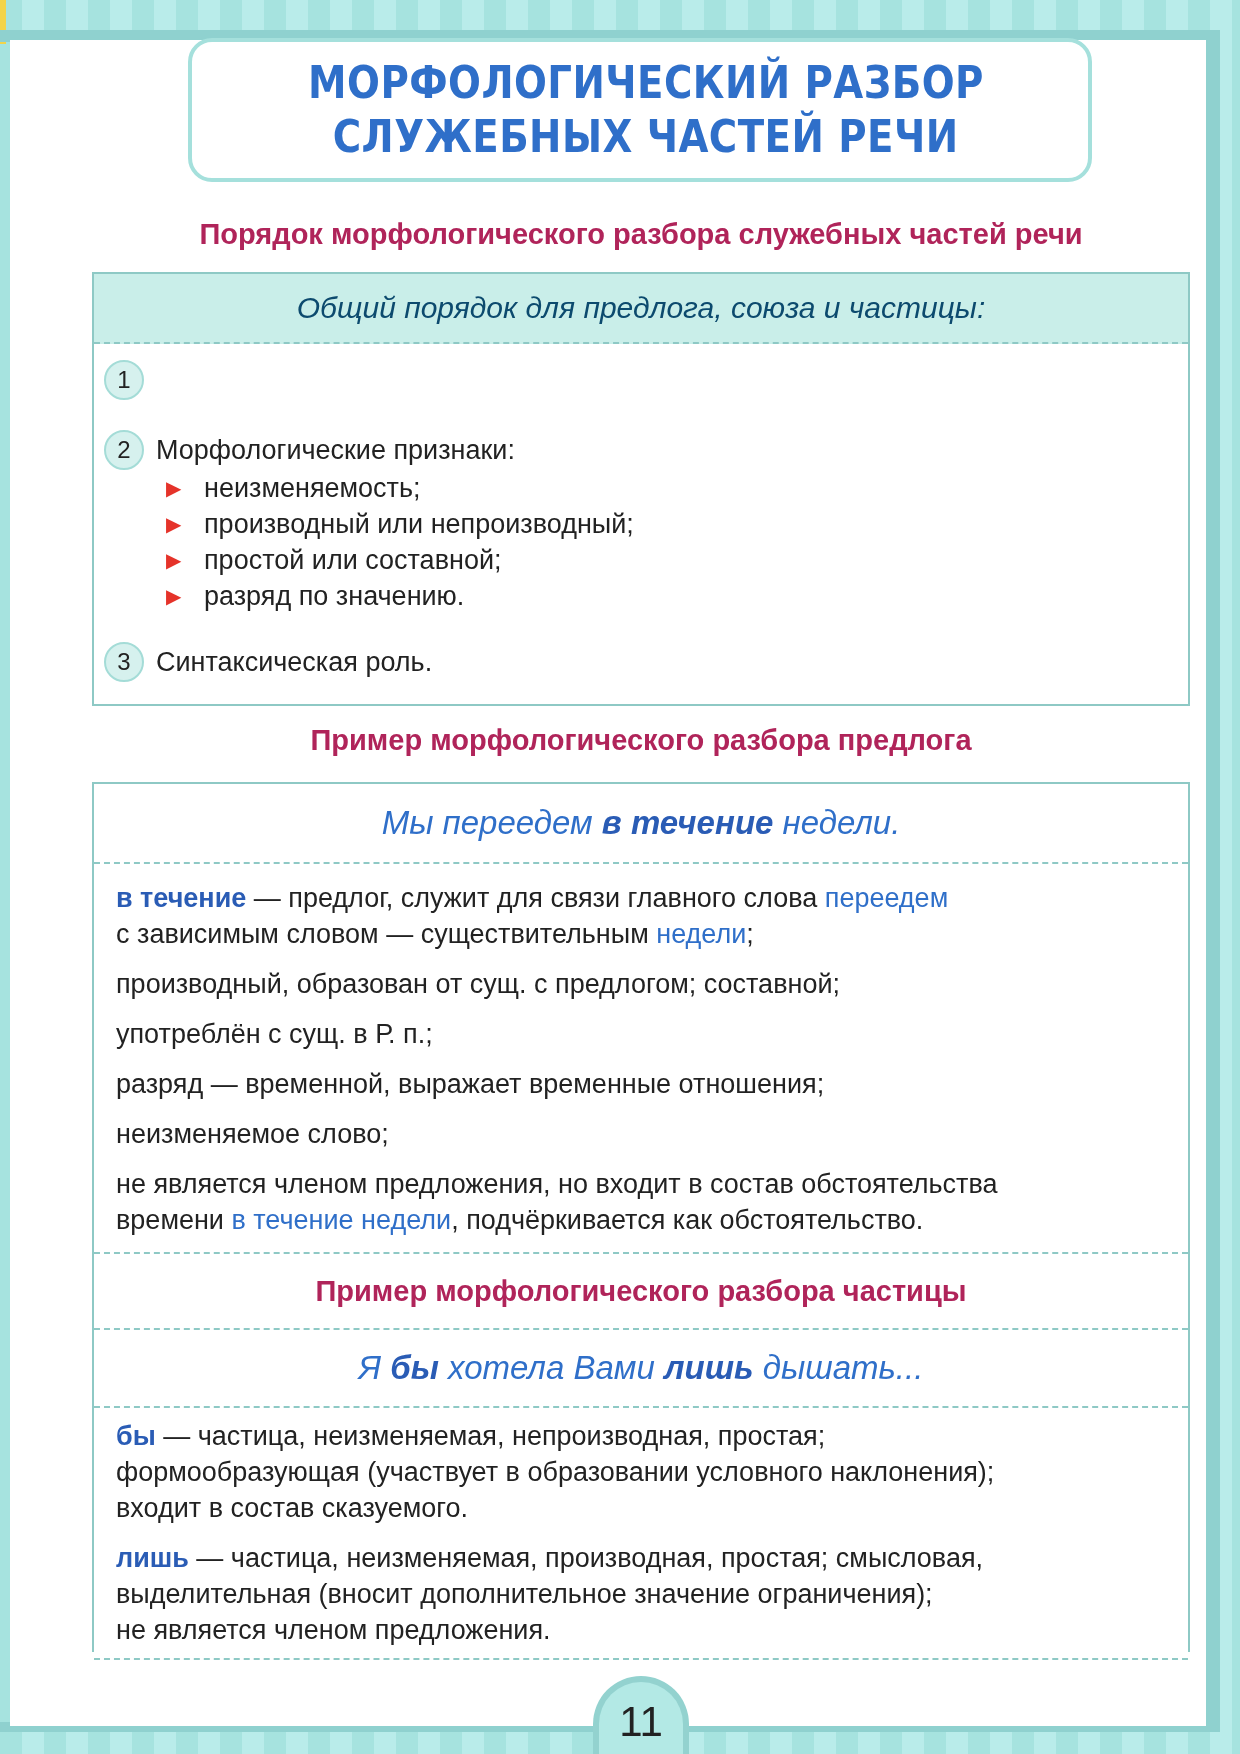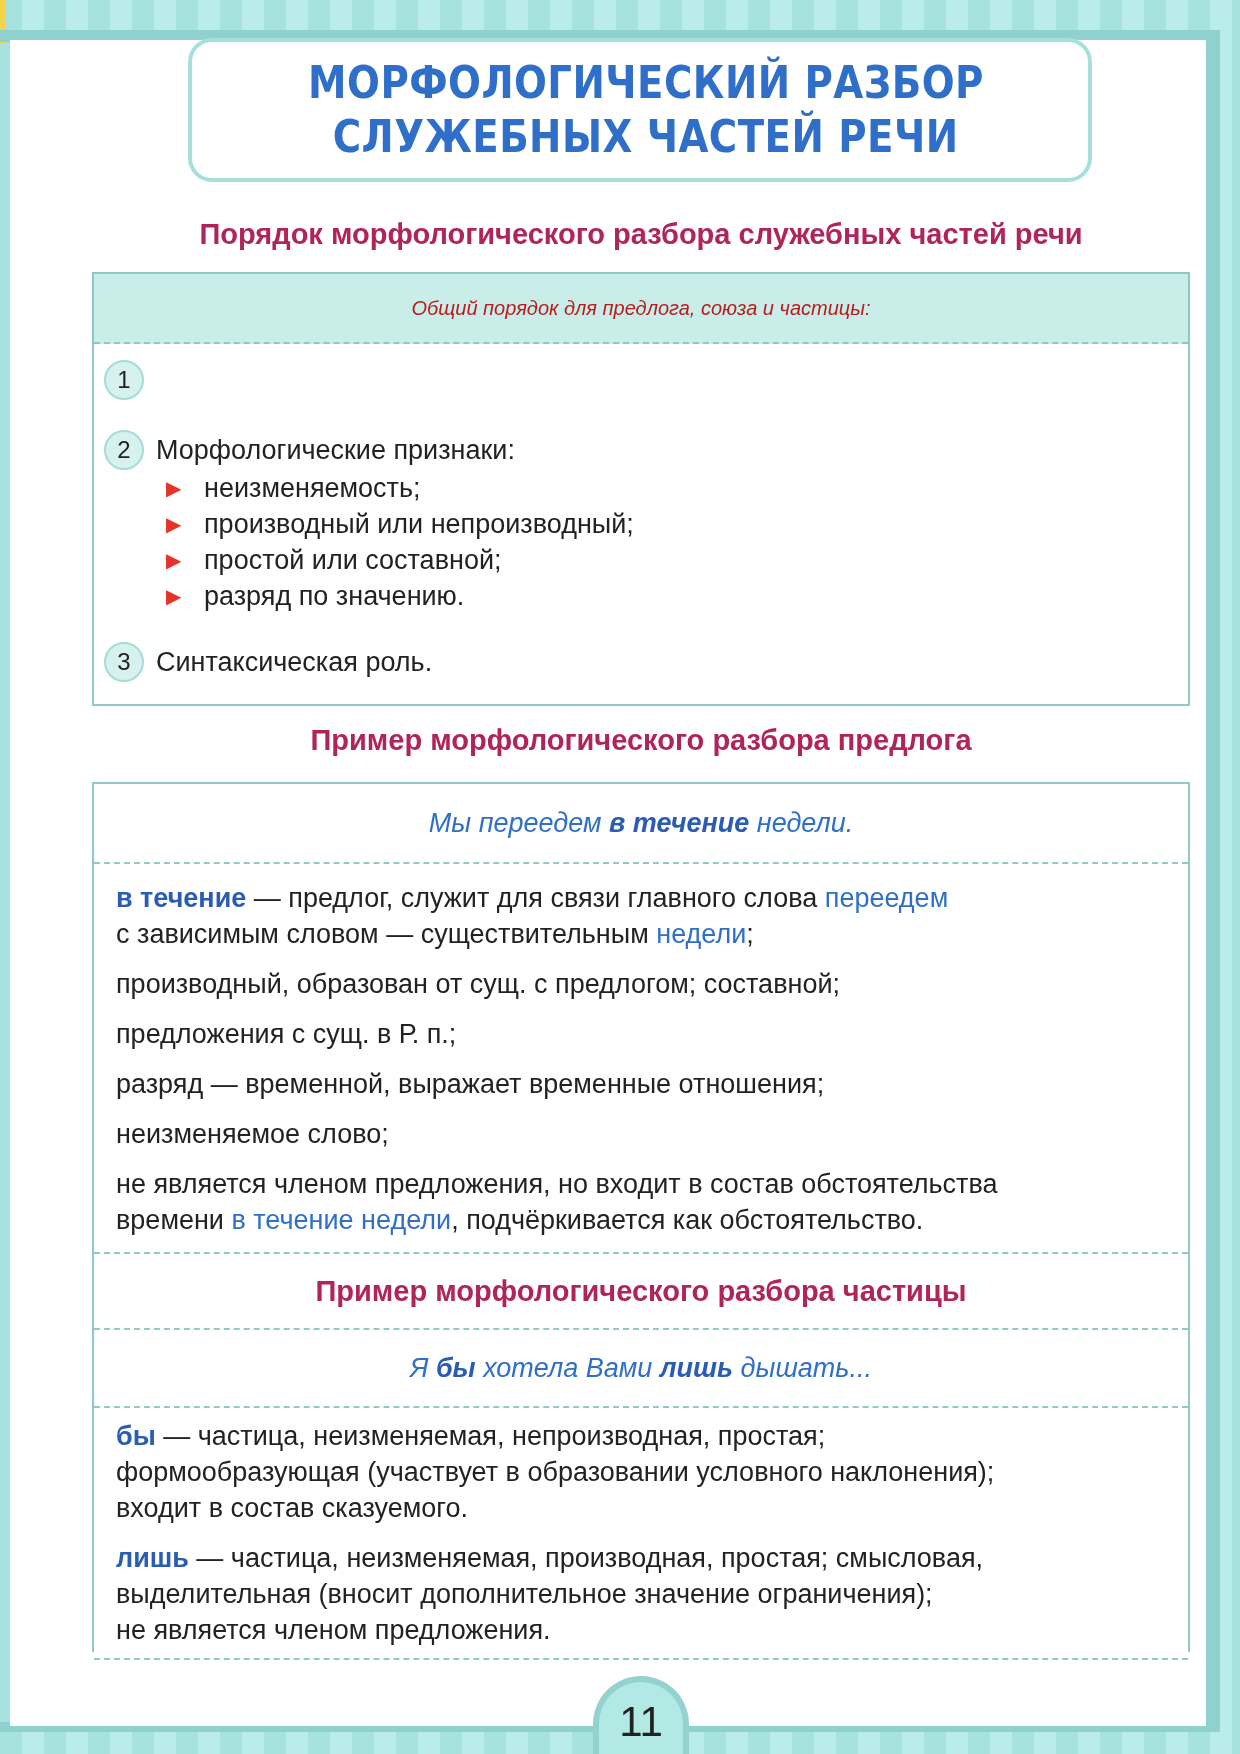--- a/index.html
+++ b/index.html
@@ -32,33 +32,33 @@
   .section-heading {
     position:absolute; left:92px; width:1098px; text-align:center;
     color:#b0245a; font-weight:bold; font-size:29px;
   }
   .box {
     position:absolute; left:92px; width:1098px; box-sizing:border-box;
     border:2px solid #8ec9c5; background:#fff;
   }
   .box-head {
     background:#c9eee9; height:68px; display:flex; align-items:center; justify-content:center;
-    border-bottom:2px dashed #8ec9c5; font-style:italic; font-size:20px; color:#b91c1c;
+    border-bottom:2px dashed #8ec9c5; font-style:italic; font-size:30px; color:#0c4a6e;
   }
   .step { display:flex; align-items:flex-start; font-size:27px; color:#222; }
   .num {
     width:36px; height:36px; border-radius:50%; background:#d6f1ee; border:2px solid #a4dcd7;
     display:flex; align-items:center; justify-content:center; font-size:24px; margin-right:12px;
     flex:none;
   }
   .bullet { display:flex; align-items:center; font-size:27px; color:#222; height:36px; }
   .tri { color:#e5332a; font-size:20px; width:38px; text-align:left; margin-left:62px; }
   .ex-row {
     display:flex; align-items:center; justify-content:center; font-style:italic;
-    font-size:27px; color:#2f6fc9; border-bottom:2px dashed #8ec9c5;
+    font-size:33px; color:#2f6fc9; border-bottom:2px dashed #8ec9c5;
   }
   .b { font-weight:bold; color:#2a5cb5; }
   .blue { color:#2f6fc9; }
   .para { font-size:27px; color:#222; line-height:36px; padding:0 22px; }
   .para + .para { margin-top:14px; }
   .page-tab {
     position:absolute; left:593px; top:1676px; width:96px; height:78px; background:#b3e9e5;
     border:6px solid #93d2cf; border-bottom:none; border-radius:48px 48px 0 0; box-sizing:border-box;
     display:flex; justify-content:center; padding-top:16px; font-size:42px; color:#222;
   }
@@ -120,21 +120,21 @@
     <span style="white-space:pre;">Мы переедем </span>
       <span class="b">в течение</span>
       <span style="white-space:pre;"> недели.</span>
   </div>
   <div style="padding-top:16px; border-bottom:2px dashed #8ec9c5; padding-bottom:14px;">
     <div class="para">
       <span class="b">в течение</span><span style="white-space:pre;"> — предлог, служит для связи главного слова </span><span class="blue">переедем</span><br>
       <span style="white-space:pre;">с зависимым словом — существительным </span><span class="blue">недели</span><span>;</span>
     </div>
     <div class="para">производный, образован от сущ. с предлогом; составной;</div>
-    <div class="para">предложения с сущ. в Р. п.;</div>
+    <div class="para">употреблён с сущ. в Р. п.;</div>
     <div class="para">разряд — временной, выражает временные отношения;</div>
     <div class="para">неизменяемое слово;</div>
     <div class="para">
       <span>не является членом предложения, но входит в состав обстоятельства</span><br>
       <span style="white-space:pre;">времени </span><span class="blue">в течение недели</span><span>, подчёркивается как обстоятельство.</span>
     </div>
   </div>
   <div style="height:74px; display:flex; align-items:center; justify-content:center; border-bottom:2px dashed #8ec9c5; color:#b0245a; font-weight:bold; font-size:29px;">Пример морфологического разбора частицы</div>
   <div class="ex-row" style="height:76px;">
     <span style="white-space:pre;">Я </span>

